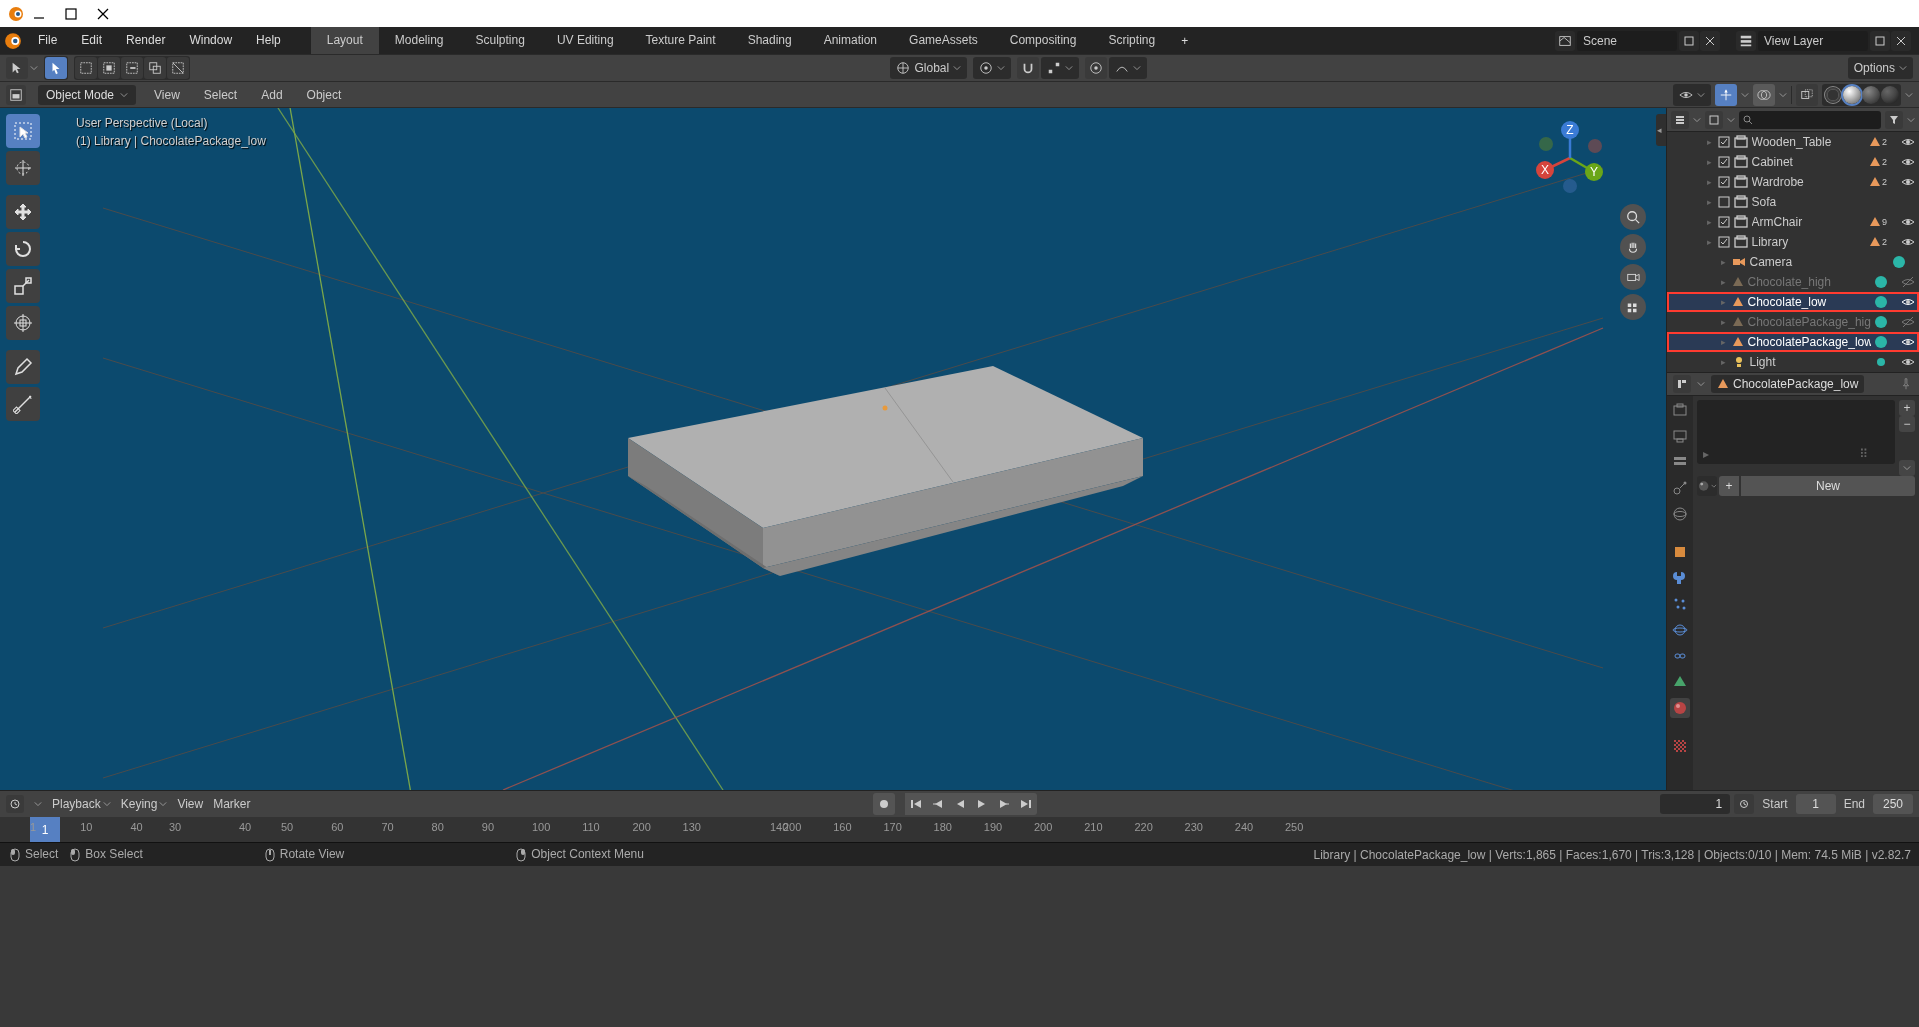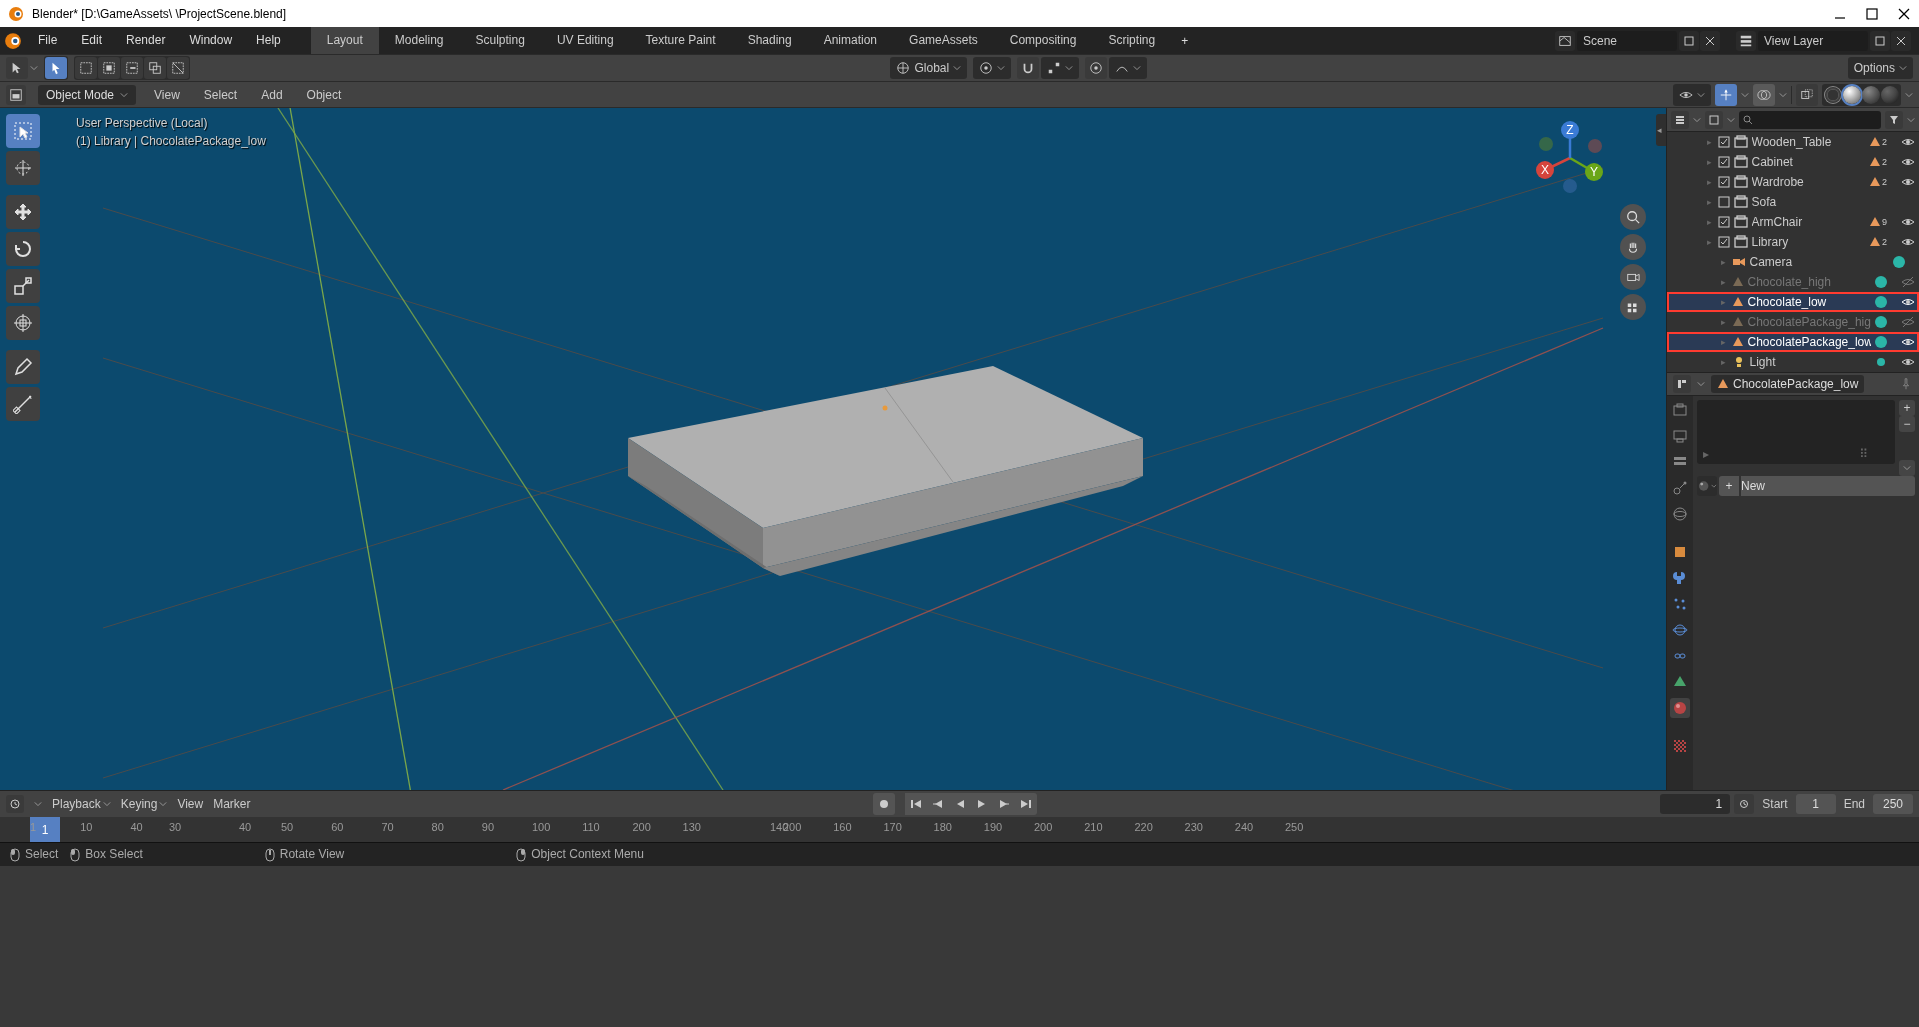--- a/index.html
+++ b/index.html
@@ -102,21 +102,21 @@
 .props-body { flex:1; display:flex; background:#323232; }
 .props-tabs { width:26px; background:#2a2a2a; display:flex; flex-direction:column; padding:4px 0; gap:6px; align-items:center; }
 .ptab { width:20px; height:20px; display:flex; align-items:center; justify-content:center; cursor:pointer; }
 .ptab.active { background:#424242; border-radius:3px; }
 .props-content { flex:1; padding:4px; }
 .mat-slot { height:64px; background:#232323; border-radius:3px; margin-bottom:4px; position:relative; }
 .mat-plus-minus { width:16px; height:16px; background:#454545; border-radius:3px; display:flex; align-items:center; justify-content:center; font-size:12px; color:#ccc; cursor:pointer; }
 .mat-new-row { display:flex; gap:2px; }
 .mat-ball { width:20px; height:20px; background:#2c2c2c; border-radius:3px; display:flex; align-items:center; justify-content:center; }
 .mat-plus { width:20px; height:20px; background:#545454; border-radius:3px 0 0 3px; display:flex; align-items:center; justify-content:center; cursor:pointer; }
-.mat-new { flex:1; height:20px; background:#545454; border-radius:0 3px 3px 0; display:flex; align-items:center; cursor:pointer; }
+.mat-new { flex:1; height:20px; background:#545454; border-radius:0 3px 3px 0; display:flex; align-items:center; justify-content:center; cursor:pointer; }
 .mat-specials { width:16px; height:16px; background:#454545; border-radius:3px; display:flex; align-items:center; justify-content:center; margin-top:28px; color:#999; cursor:pointer; }
 .slot-nav { position:absolute; bottom:3px; left:6px; right:24px; display:flex; justify-content:space-between; color:#666; font-size:11px; }
 
 
 .timeline { height:52px; background:#424242; border-top:1px solid #222; display:flex; flex-direction:column; }
 .timeline-hdr { height:26px; display:flex; align-items:center; padding:0 6px; gap:10px; }
 .tl-menu { font-size:12px; color:#ccc; cursor:pointer; display:flex; align-items:center; gap:2px; }
 .tl-transport { display:flex; gap:0; margin-left:auto; margin-right:auto; }
 .tl-tbtn { width:22px; height:22px; background:#545454; display:flex; align-items:center; justify-content:center; cursor:pointer; }
 .tl-tbtn:first-child { border-radius:3px 0 0 3px; }
@@ -141,21 +141,20 @@
 </style>
 </head>
 <body>
 
 <div class="titlebar">
   <svg class="logo" viewBox="0 0 16 16">
       <circle cx="8" cy="8" r="7" fill="#e87d0d"></circle>
       <circle cx="10" cy="8" r="3.5" fill="#fff"></circle>
       <circle cx="10" cy="8" r="2" fill="#265787"></circle>
     </svg>
-  <span class="title">Blender* [D:\GameAssets\                     \ProjectScene.blend]</span>
   <div class="winbtns">
     <svg class="winbtn" viewBox="0 0 14 14">
         <line x1="2" y1="11" x2="12" y2="11" stroke-width="1.2"></line>
       </svg>
     <svg class="winbtn" viewBox="0 0 14 14">
         <rect x="2" y="2" width="10" height="10" stroke-width="1.2"></rect>
       </svg>
     <svg class="winbtn" viewBox="0 0 14 14">
         <line x1="2" y1="2" x2="12" y2="12" stroke-width="1.2"></line>
         <line x1="12" y1="2" x2="2" y2="12" stroke-width="1.2"></line>
@@ -1055,13 +1054,14 @@
   <span style="width:100px"></span>
   <span><svg class="sb-icon" viewBox="0 0 14 14">
         <rect x="3" y="1" width="8" height="12" rx="4" fill="none" stroke="#aaa"></rect>
         <rect x="6" y="2" width="2" height="5" fill="#aaa"></rect>
       </svg><span>Rotate View</span></span>
   <span style="width:150px"></span>
   <span><svg class="sb-icon" viewBox="0 0 14 14">
         <rect x="3" y="1" width="8" height="12" rx="4" fill="none" stroke="#aaa"></rect>
         <rect x="7" y="1" width="4" height="6" rx="2" fill="#aaa"></rect>
       </svg><span>Object Context Menu</span></span>
+  <span class="right">Library | ChocolatePackage_low | Verts:1,865 | Faces:1,670 | Tris:3,128 | Objects:0/10 | Mem: 74.5 MiB | v2.82.7</span>
 </div>
 
 </body></html>

